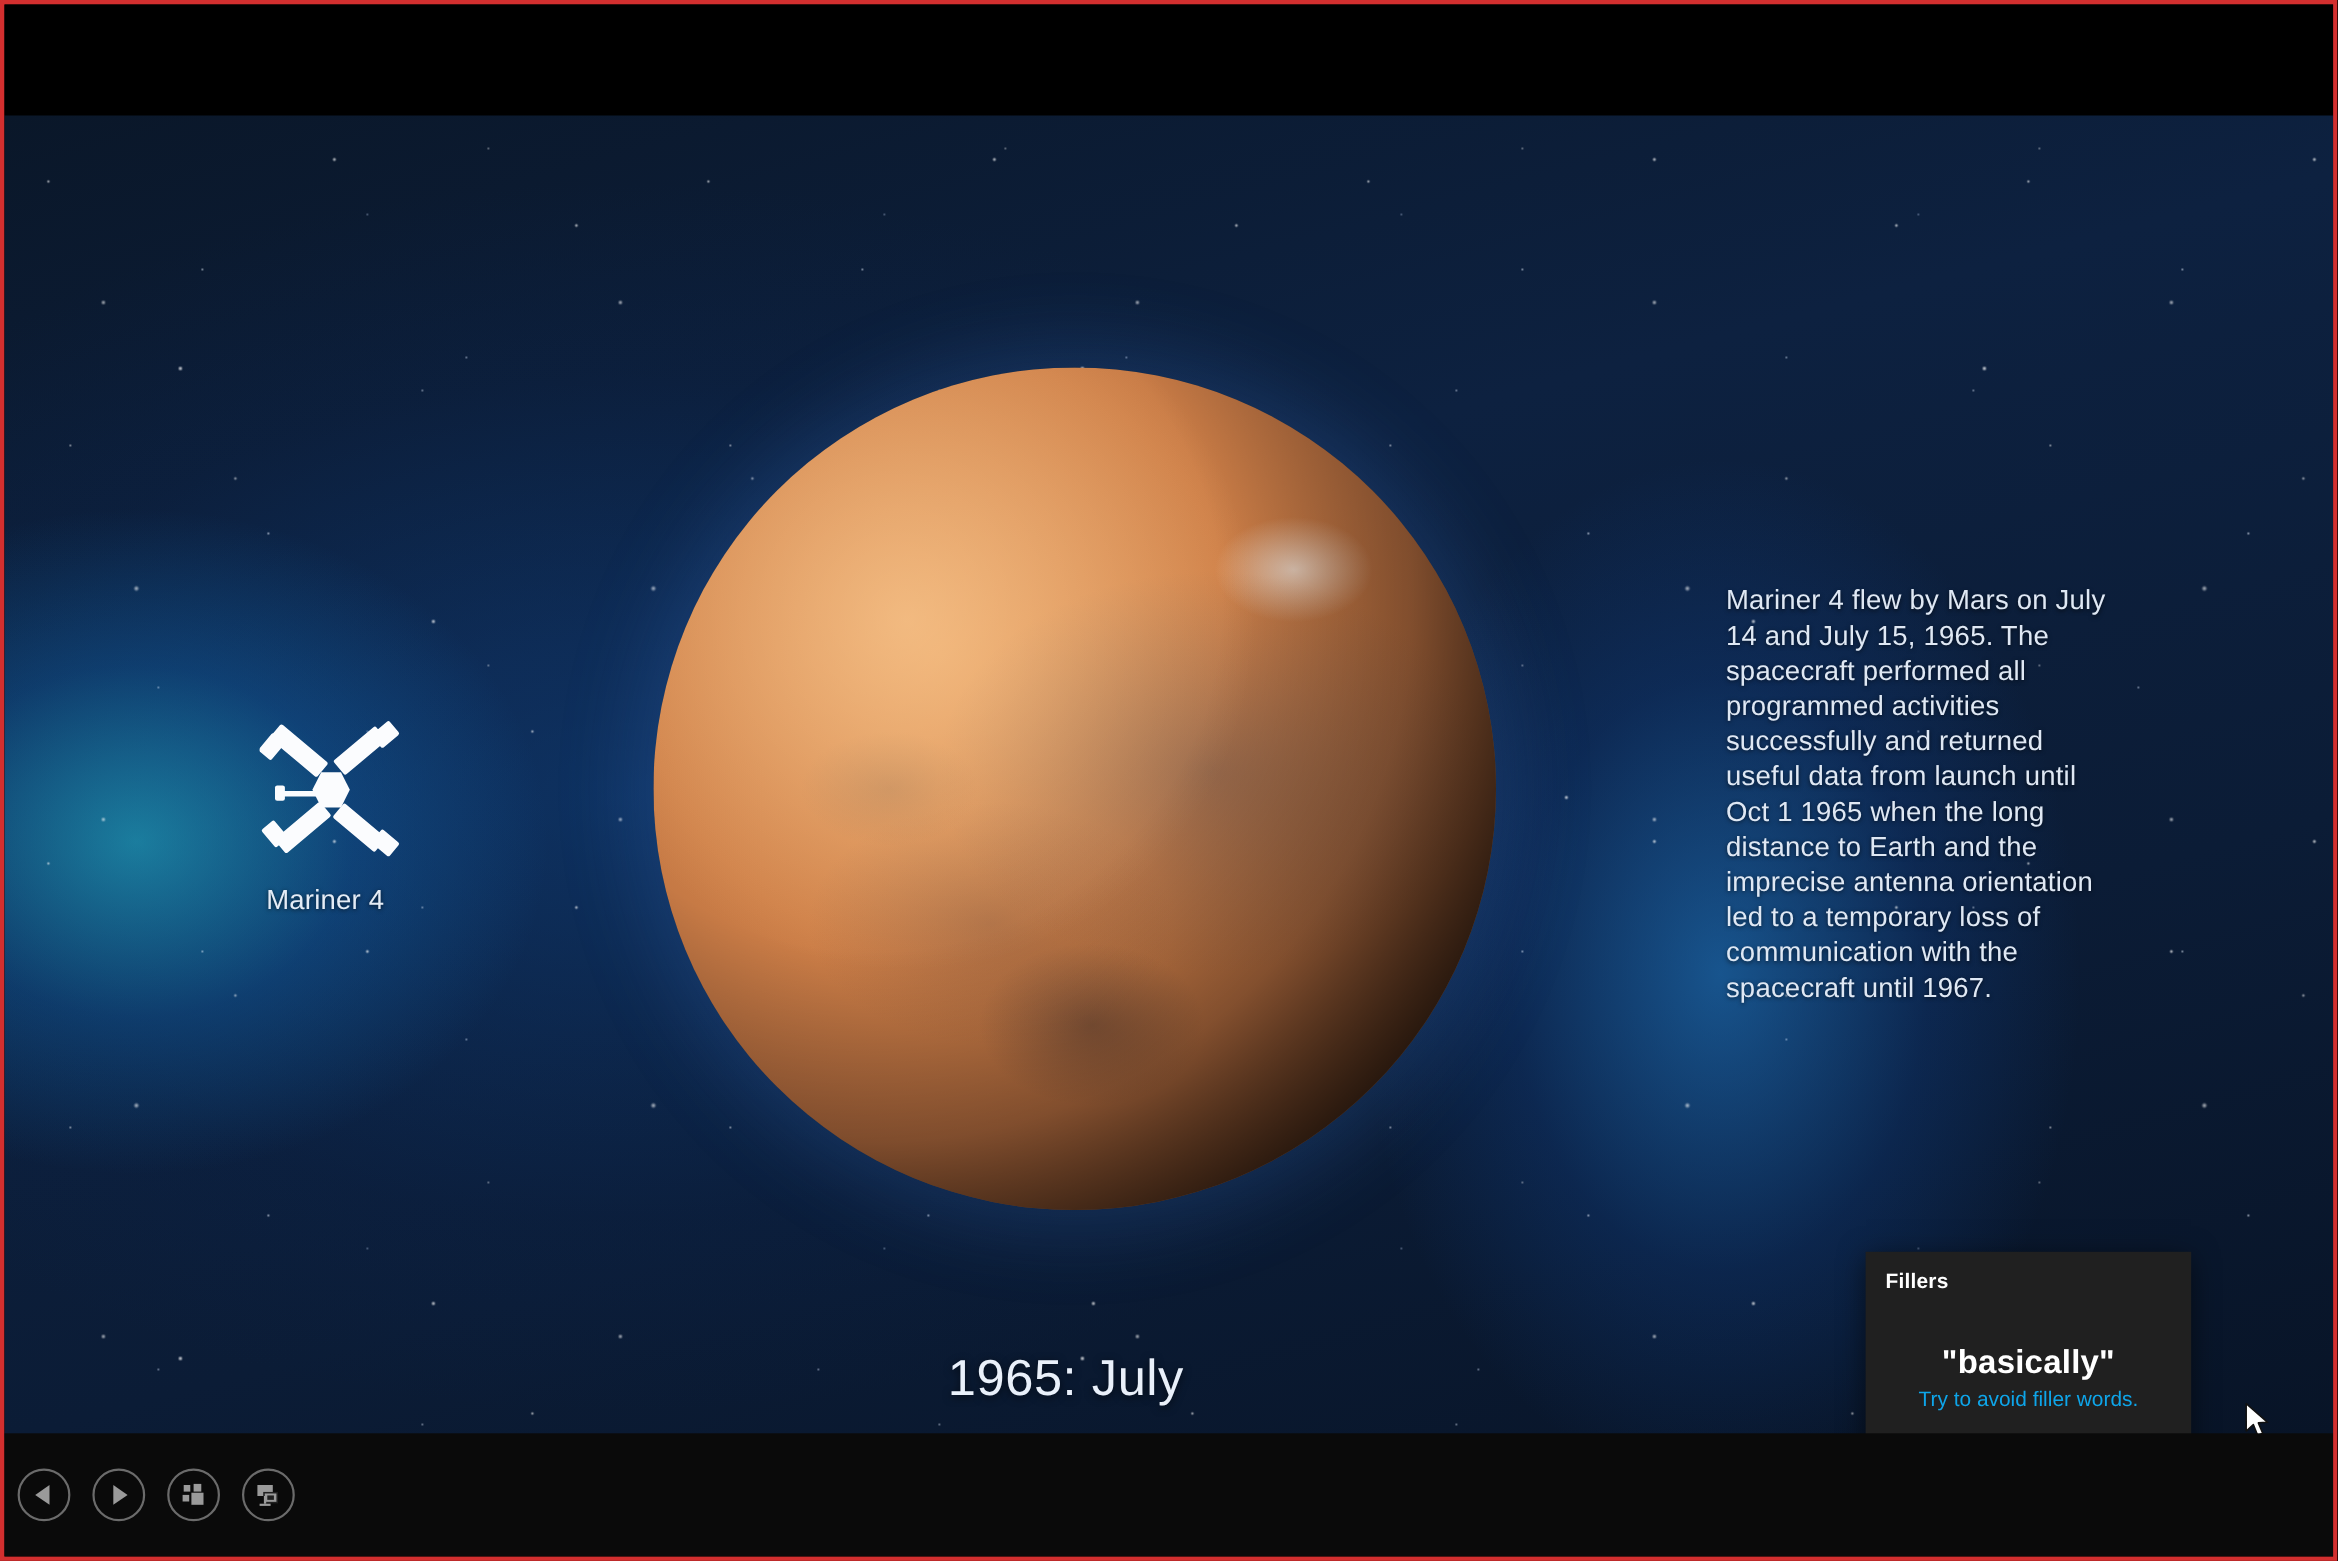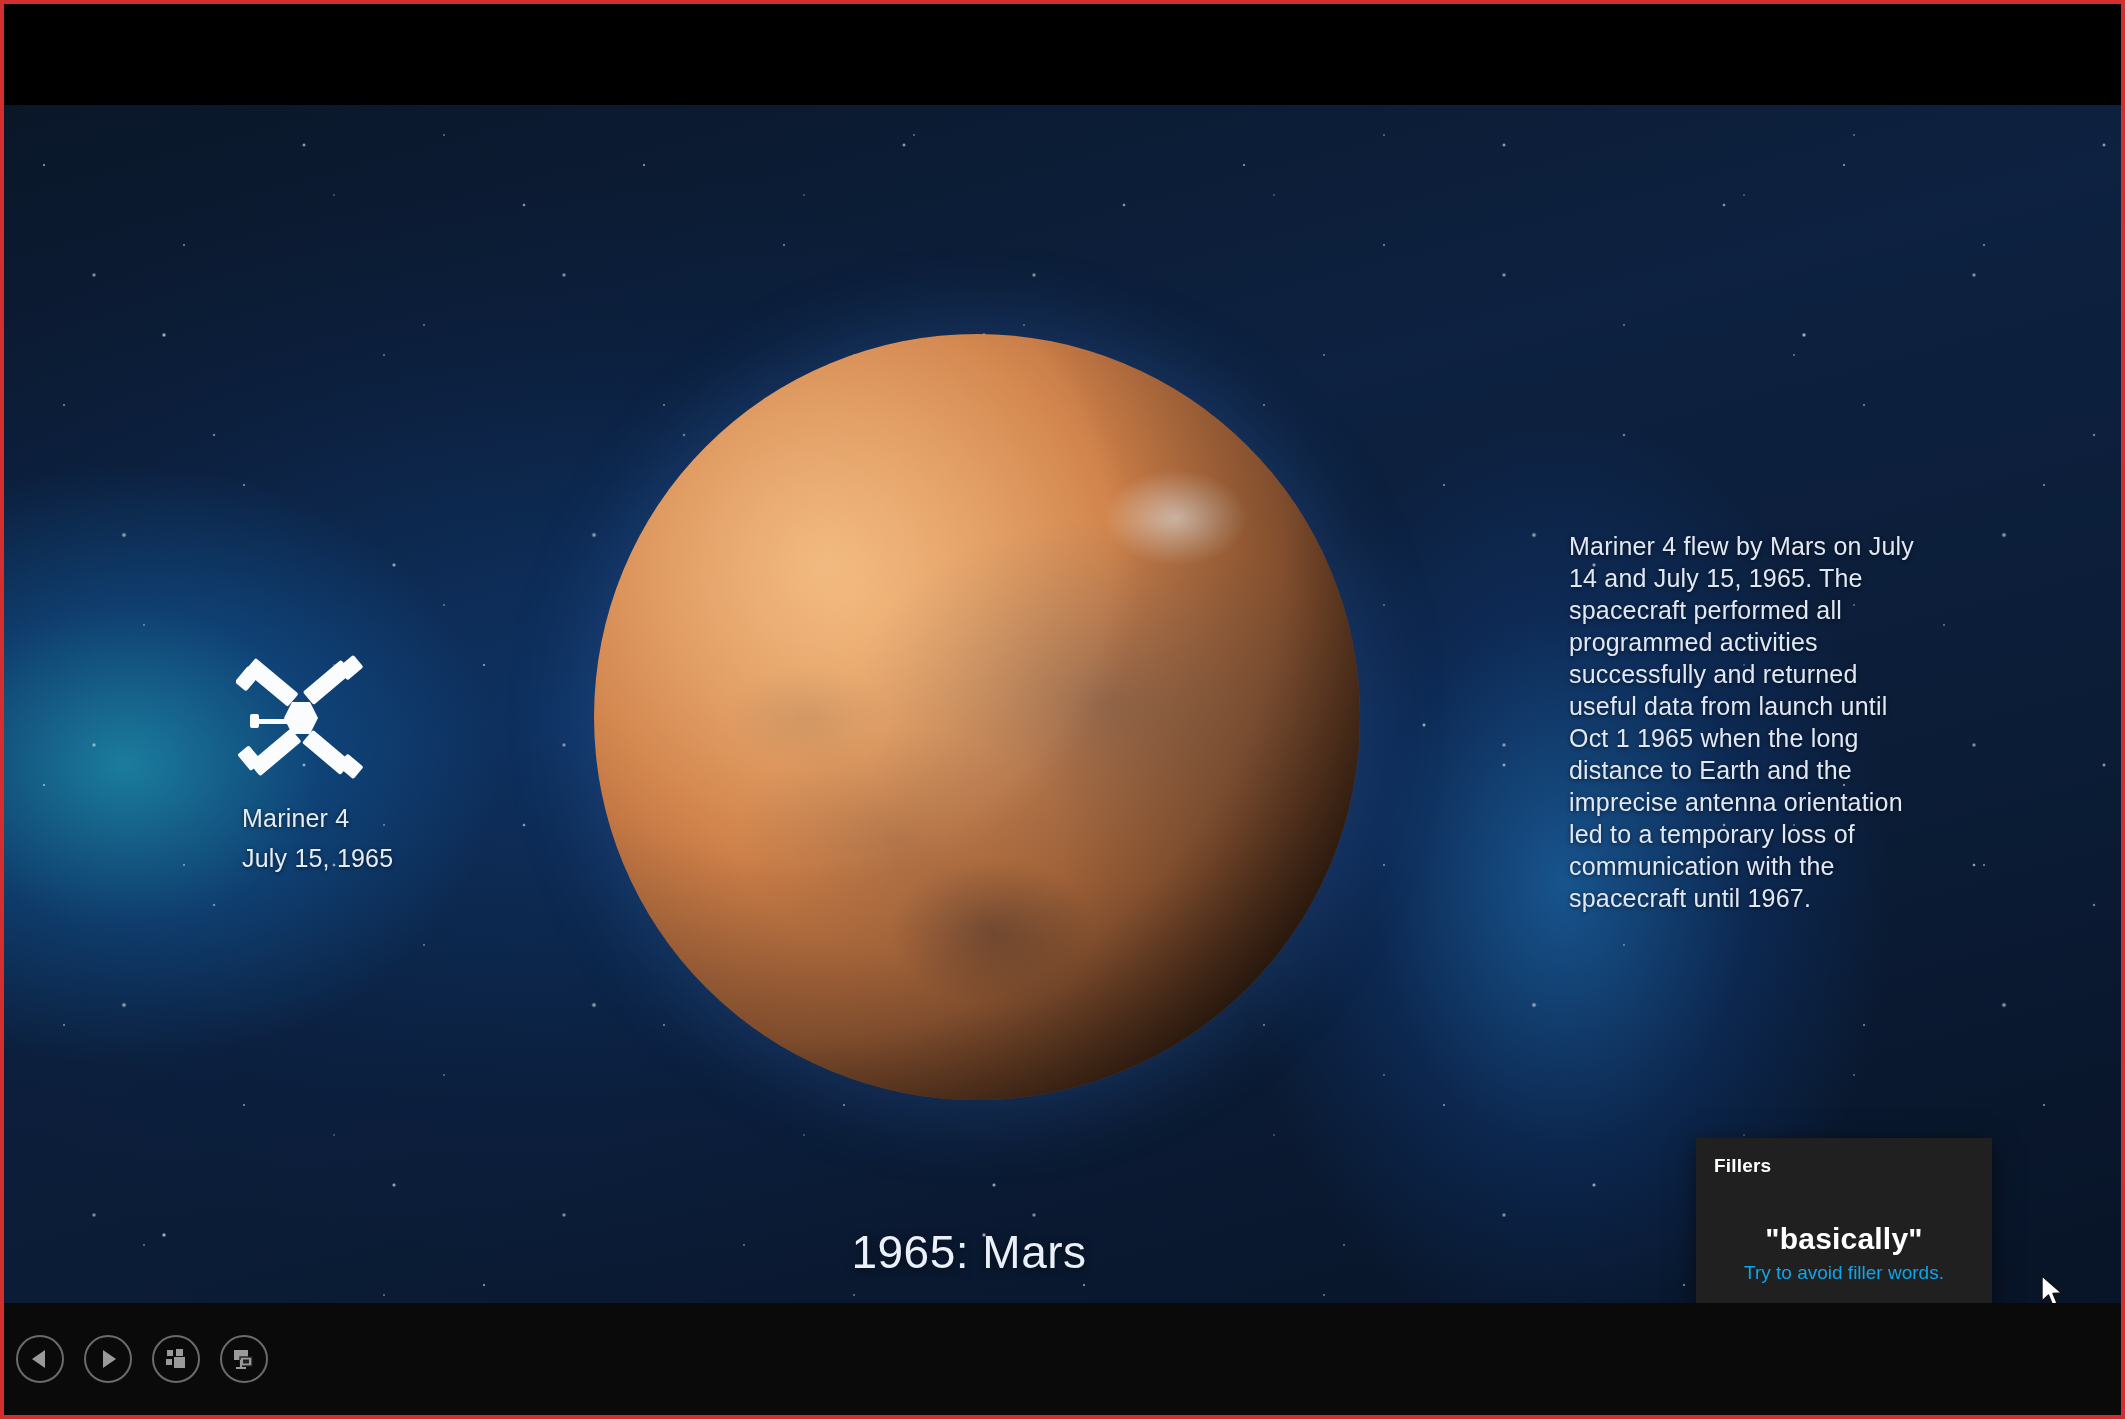--- a/index.html
+++ b/index.html
@@ -202,26 +202,25 @@
           <rect x="104" y="106" width="21" height="16" rx="2" transform="rotate(40 114 114)"></rect>
 
           <rect x="20" y="67" width="34" height="5" rx="2"></rect>
           <rect x="14" y="62" width="9" height="14" rx="2"></rect>
         </g>
       </svg>
     </div>
 
     <div id="left-caption">
       <div>Mariner 4</div>
-      <div>July 15, 1965</div>
     </div>
 
     <div id="right-para">Mariner 4 flew by Mars on July 14 and July 15, 1965. The spacecraft performed all programmed activities successfully and returned useful data from launch until Oct 1 1965 when the long distance to Earth and the imprecise antenna orientation led to a temporary loss of communication with the spacecraft until 1967.</div>
 
-    <div id="slide-title">1965: Mars</div>
+    <div id="slide-title">1965: July</div>
 
     <div id="coach-card">
       <div id="coach-title">Fillers</div>
       <div id="coach-body">
         <div id="coach-word">"basically"</div>
         <div id="coach-hint">Try to avoid filler words.</div>
       </div>
 
     </div>
 

